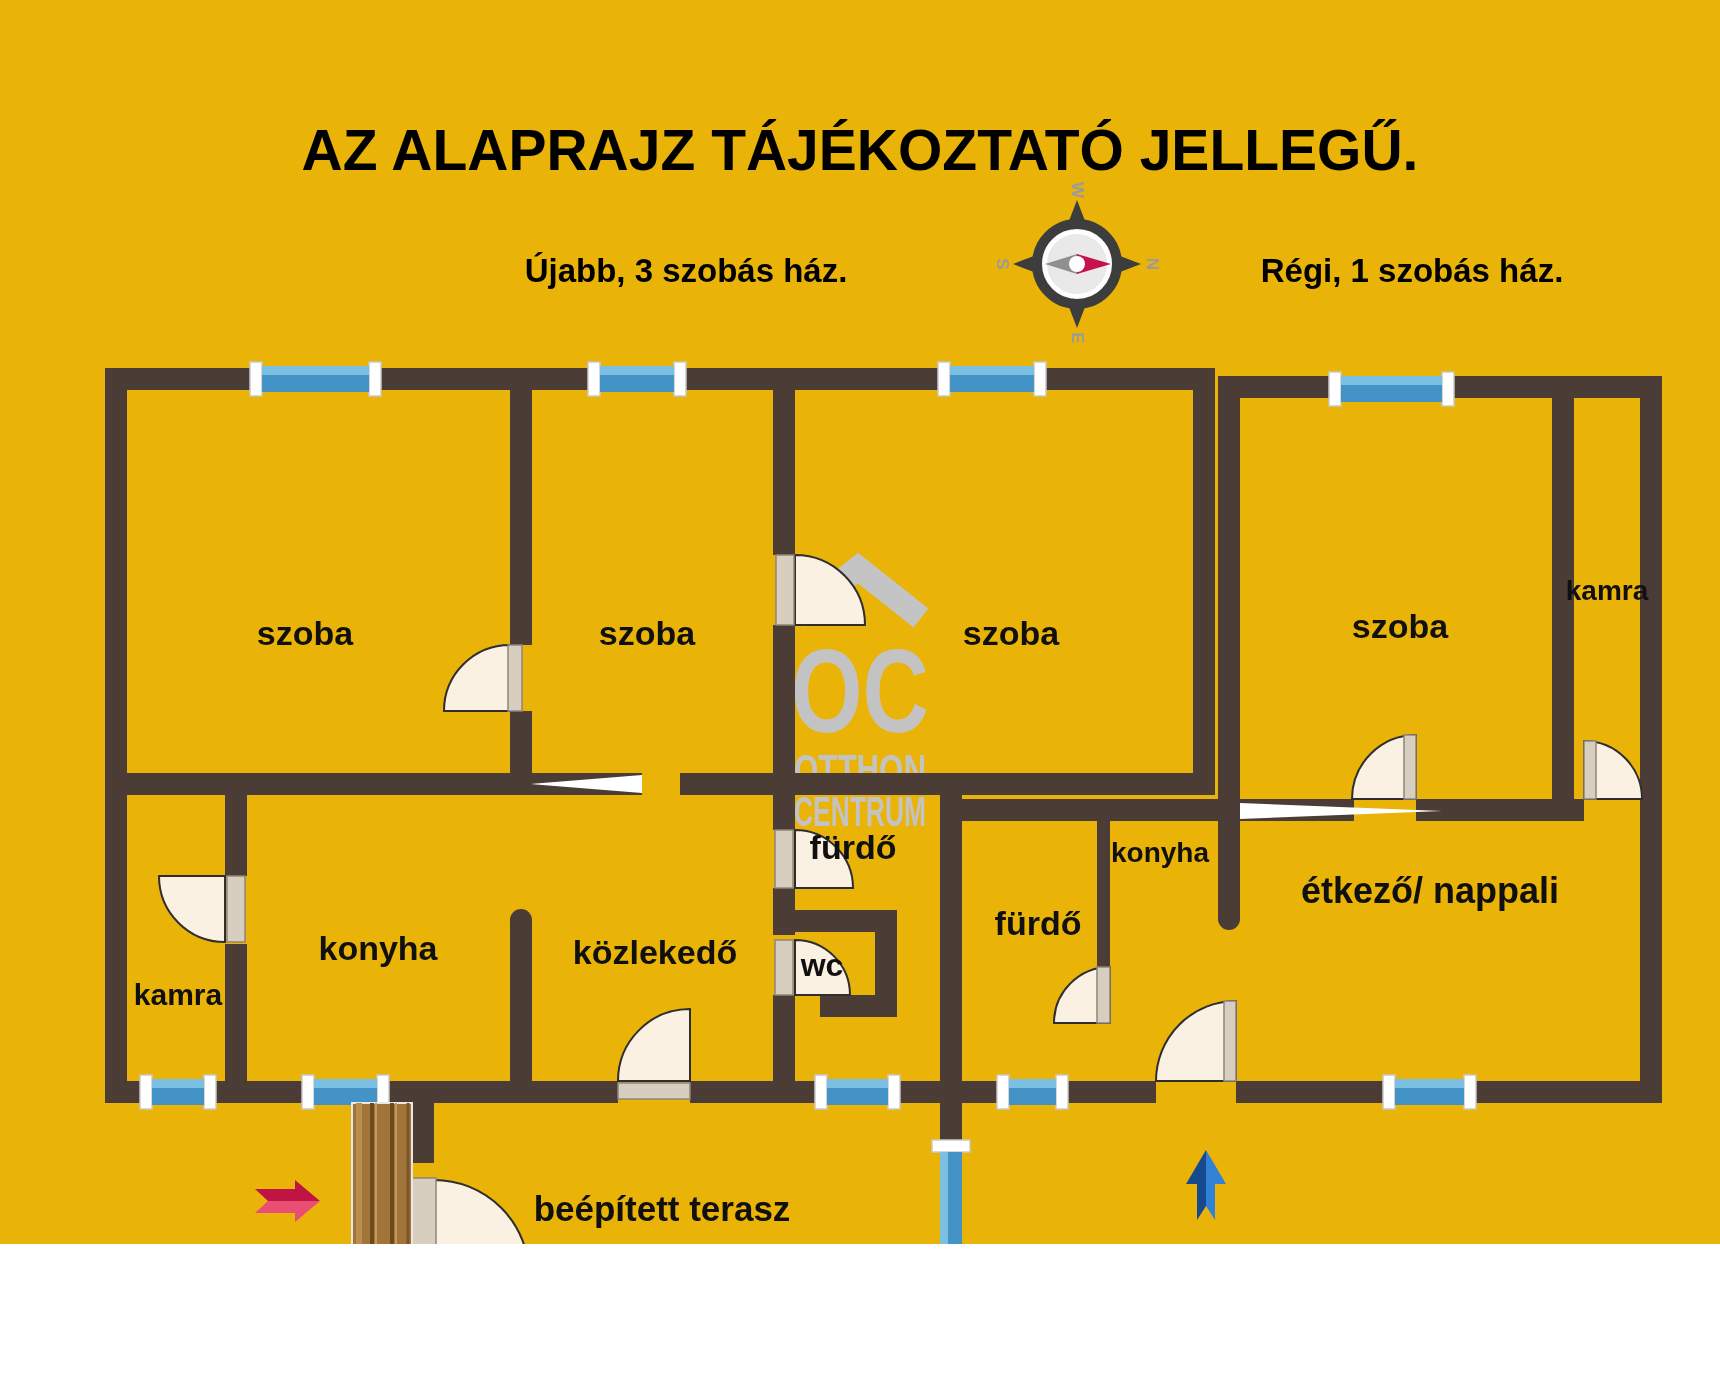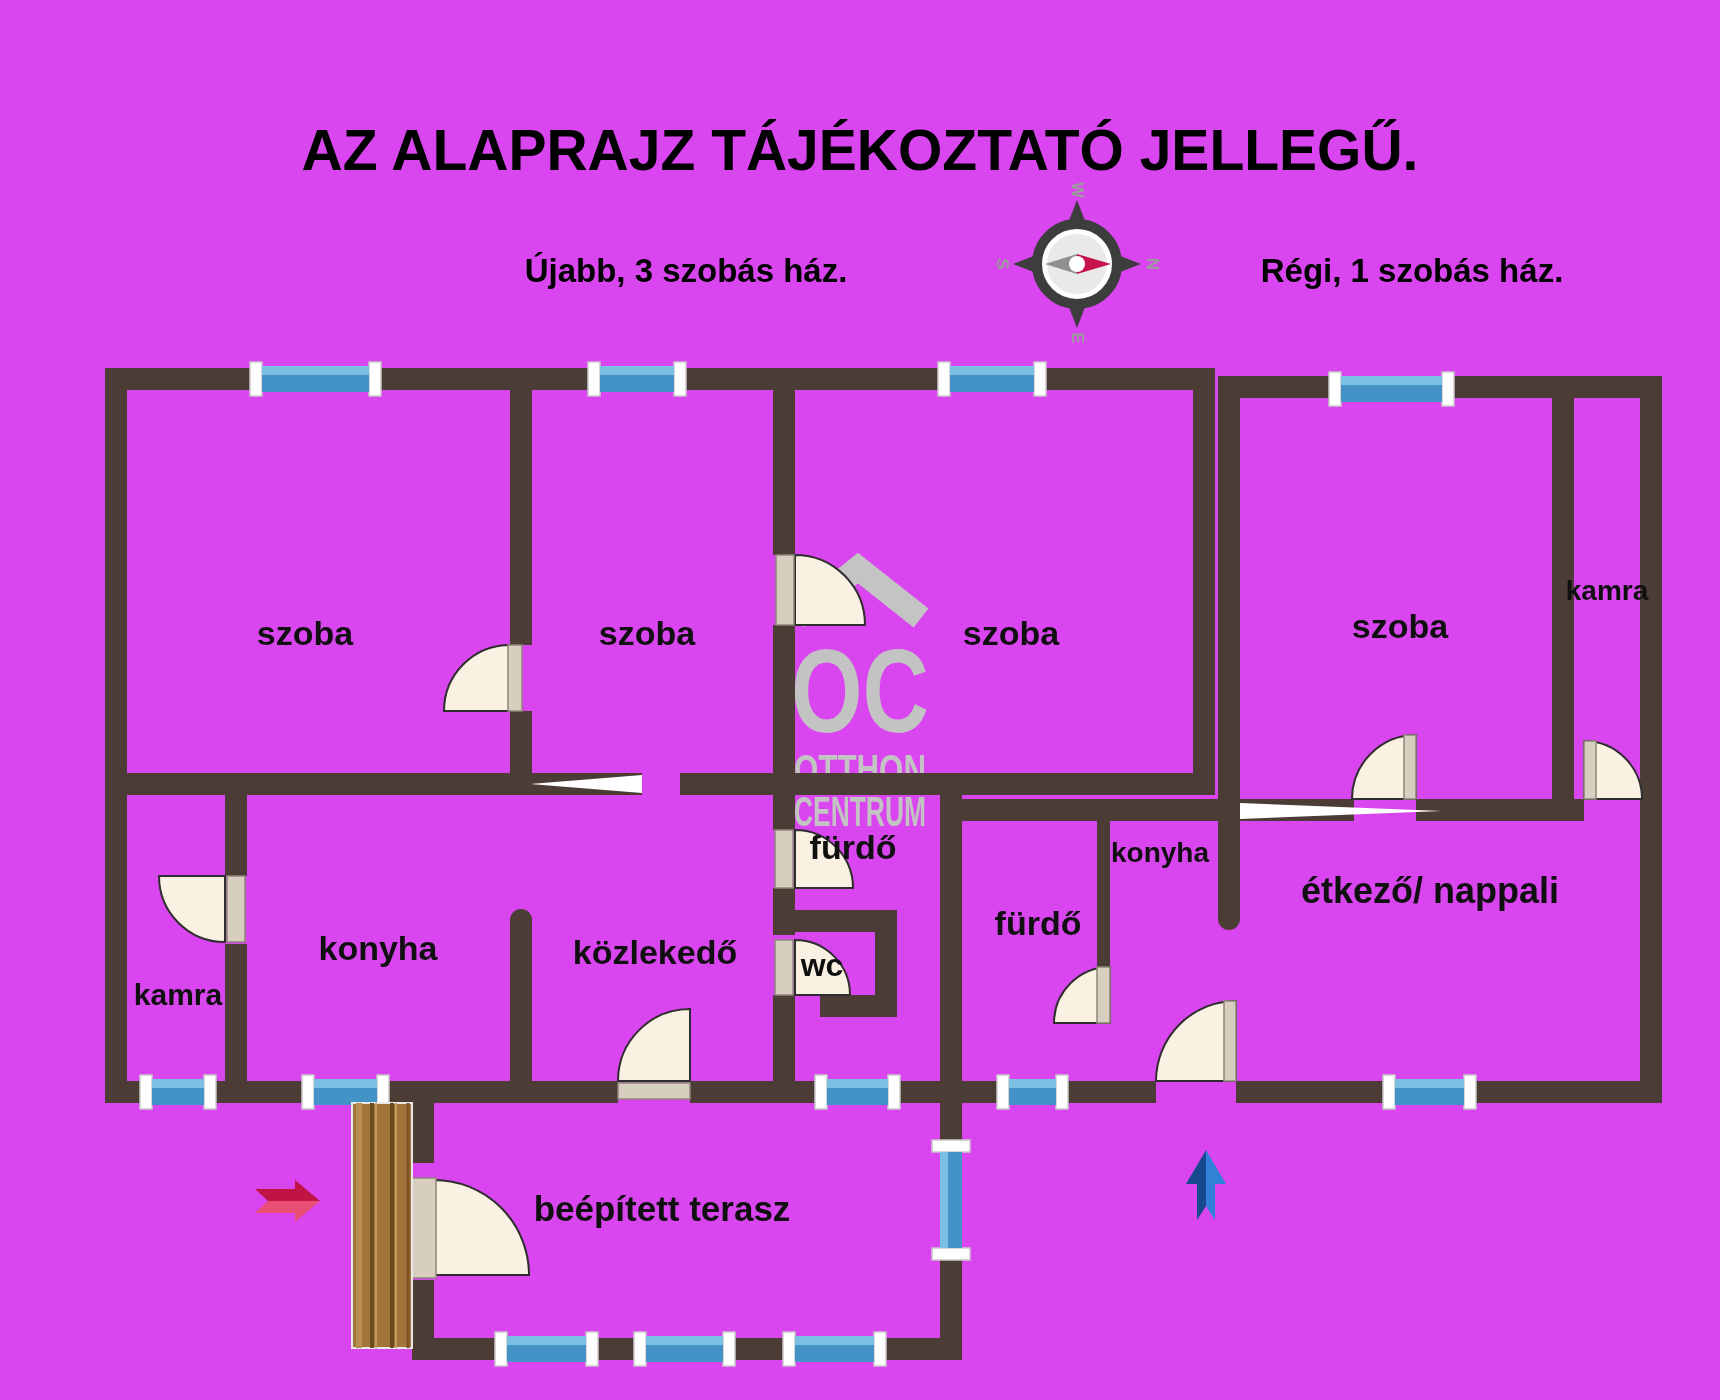--- a/index.html
+++ b/index.html
@@ -1,16 +1,16 @@
 <!DOCTYPE html>
 <html style="--wall: #4b3d35; --window-blue: #4493c6; --window-blue-light: #7bbfe2; --door-fill: #faf1e3; --door-leaf: #d8cec0; --red-arrow-dark: #c01445; --red-arrow-light: #e94e74; --blue-arrow-dark: #17498f; --blue-arrow-light: #3181d6; --watermark-gray: #c3c3c3; --wood-door: #a1743a; --compass-dark: #3d3d3d; --compass-needle-red: #c6134b;"><head>
 <meta charset="utf-8">
 <style>
   html,body{margin:0;padding:0;background:#ffffff;}
-  .page{position:relative;width:1720px;height:1400px;background:#d946ef;overflow:hidden;}
+  .page{position:relative;width:1720px;height:1244px;background:#eab308;overflow:hidden;}
   svg text{font-family:"Liberation Sans", sans-serif;}
   .wall{fill:var(--wall,#4b3d35);}
   .white{fill:#ffffff;}
   .win{fill:var(--window-blue,#4493c6);}
   .winlt{fill:var(--window-blue-light,#7bbfe2);}
   .cap{fill:#ffffff;stroke:#c9c9c9;stroke-width:1.5;}
   .door{fill:var(--door-fill,#faf1e3);stroke:#2e2e2e;stroke-width:2;}
   .leaf{fill:var(--door-leaf,#d8cec0);stroke:#8f8578;stroke-width:1.5;}
   .lbl{font-weight:bold;fill:#101010;text-anchor:middle;dominant-baseline:central;}
   .hdr{font-weight:bold;fill:#000;text-anchor:middle;}

